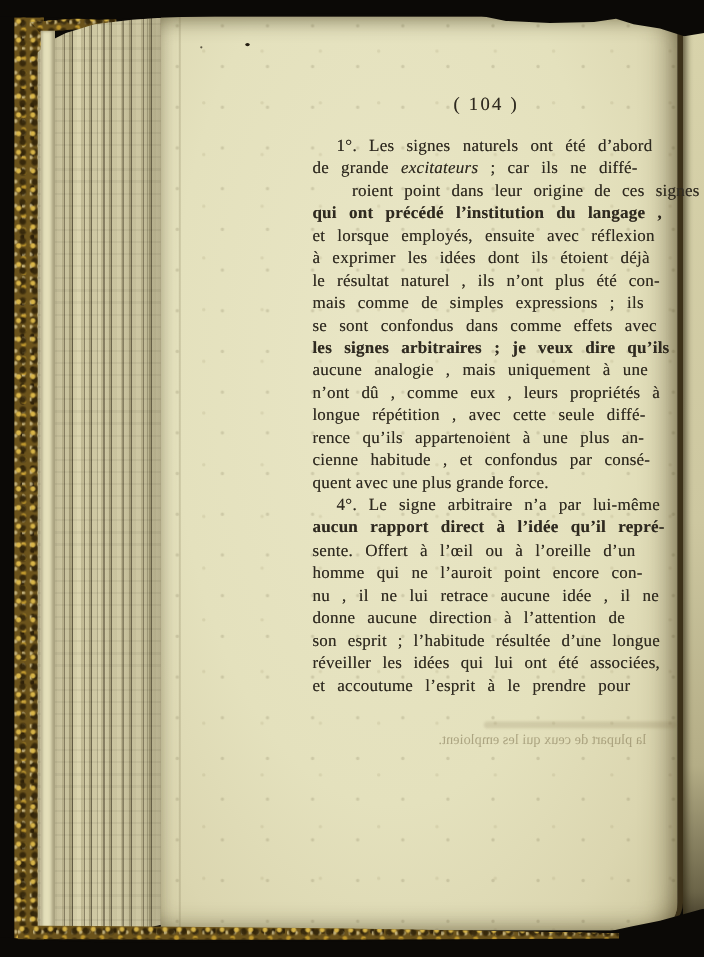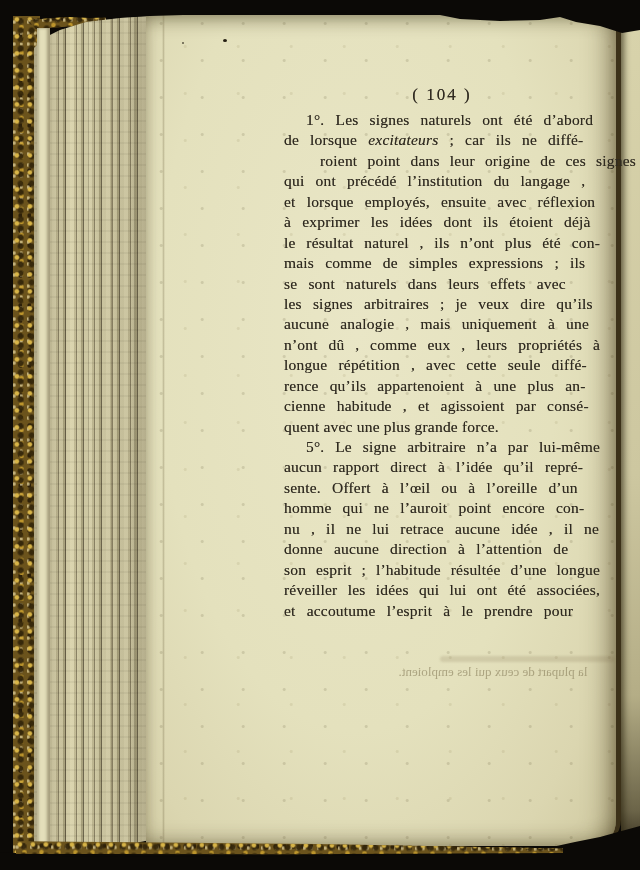--- a/index.html
+++ b/index.html
@@ -62,21 +62,21 @@
       inset 0 14px 18px -10px rgba(60,50,20,.45),
       inset -20px 0 26px -14px rgba(60,48,18,.55),
       inset 0 -16px 20px -12px rgba(60,48,18,.40),
       inset 10px 0 16px -10px rgba(90,80,50,.28);}
   #page-crease{position:absolute;left:16px;top:0;width:3px;height:100%;
     background:linear-gradient(to right, rgba(120,110,75,0), rgba(120,110,75,.30), rgba(120,110,75,0));}
 
   
   #text-block{position:absolute;left:138px;top:70px;width:316px;color:#2f2a20;}
   #page-header{text-align:center;font-size:17px;line-height:20px;letter-spacing:2px;
-    margin-bottom:5px;text-shadow:0 0 .5px rgba(47,42,32,.55);}
+    margin-bottom:18px;text-shadow:0 0 .5px rgba(47,42,32,.55);}
   .tline{white-space:nowrap;line-height:20.45px;height:20.45px;font-size:15.5px;
     letter-spacing:.2px;text-shadow:0 0 .4px rgba(47,42,32,.6);}
   .tline.indent{padding-left:22px;}
   .tline i{font-style:italic;}
 
   
   #bleed-smudge{position:absolute;left:440px;top:656px;width:175px;height:6px;
     background:rgba(120,108,70,.18);filter:blur(1.2px);border-radius:3px;}
   #bleed-line{position:absolute;left:372px;top:664px;width:242px;text-align:center;
     transform:scaleX(-1);font-size:13px;color:rgba(125,115,80,.55);filter:blur(.4px);}
@@ -107,37 +107,37 @@
   <div id="fan-first-leaf"></div>
 
   <div id="facing-strip"></div>
 
   <div id="page">
     <div id="page-crease"></div>
     <div id="text-block">
       <div id="page-header">( 104 )</div>
       <div id="text-lines">
           <div class="tline indent"><span class="ln" style="word-spacing: 7px; text-align: right;"><span>1°. Les signes naturels ont été d’abord</span></span></div>
-          <div class="tline"><span class="ln" style="word-spacing: 7px;"><span>de lorsque </span><i>excitateurs</i><span> ; car ils ne diffé-</span></span></div>
+          <div class="tline"><span class="ln" style="word-spacing: 7px;"><span>de grande </span><i>excitateurs</i><span> ; car ils ne diffé-</span></span></div>
           <div class="tline"><span class="ln" style="word-spacing: 6.06696px; margin-left: 36px;"><span>roient point dans leur origine de ces signes</span></span></div>
-          <div class="tline"><span class="ln" style="word-spacing: 7px;"><span>qui ont précédé l’institution du langage ,</span></span></div>
+          <div class="tline"><span class="ln" style="word-spacing: 7px; font-weight: bold;"><span>qui ont précédé l’institution du langage ,</span></span></div>
           <div class="tline"><span class="ln" style="word-spacing: 7px;"><span>et lorsque employés, ensuite avec réflexion</span></span></div>
           <div class="tline"><span class="ln" style="word-spacing: 7px;"><span>à exprimer les idées dont ils étoient déjà</span></span></div>
           <div class="tline"><span class="ln" style="word-spacing: 6.68359px;"><span>le résultat naturel , ils n’ont plus été con-</span></span></div>
           <div class="tline"><span class="ln" style="word-spacing: 7px;"><span>mais comme de simples expressions ; ils</span></span></div>
-          <div class="tline"><span class="ln" style="word-spacing: 7px;"><span>se sont naturels dans leurs effets avec</span></span></div>
-          <div class="tline"><span class="ln" style="word-spacing: 7px;"><span>les signes arbitraires ; je veux dire qu’ils</span></span></div>
+          <div class="tline"><span class="ln" style="word-spacing: 7px;"><span>se sont confondus dans comme effets avec</span></span></div>
+          <div class="tline"><span class="ln" style="word-spacing: 7px; font-weight: bold;"><span>les signes arbitraires ; je veux dire qu’ils</span></span></div>
           <div class="tline"><span class="ln" style="word-spacing: 7px;"><span>aucune analogie , mais uniquement à une</span></span></div>
           <div class="tline"><span class="ln" style="word-spacing: 6.73047px;"><span>n’ont dû , comme eux , leurs propriétés à</span></span></div>
           <div class="tline"><span class="ln" style="word-spacing: 7px;"><span>longue répétition , avec cette seule diffé-</span></span></div>
           <div class="tline"><span class="ln" style="word-spacing: 7px;"><span>rence qu’ils appartenoient à une plus an-</span></span></div>
-          <div class="tline"><span class="ln" style="word-spacing: 7px;"><span>cienne habitude , et agissoient par consé-</span></span></div>
+          <div class="tline"><span class="ln" style="word-spacing: 7px;"><span>cienne habitude , et confondus par consé-</span></span></div>
           <div class="tline pend"><span class="ln"><span>quent avec une plus grande force.</span></span></div>
-          <div class="tline indent"><span class="ln" style="word-spacing: 6.67969px;"><span>5°. Le signe arbitraire n’a par lui-même</span></span></div>
-          <div class="tline"><span class="ln" style="word-spacing: 7px;"><span>aucun rapport direct à l’idée qu’il repré-</span></span></div>
+          <div class="tline indent"><span class="ln" style="word-spacing: 6.67969px;"><span>4°. Le signe arbitraire n’a par lui-même</span></span></div>
+          <div class="tline"><span class="ln" style="word-spacing: 7px; font-weight: bold;"><span>aucun rapport direct à l’idée qu’il repré-</span></span></div>
           <div class="tline"><span class="ln" style="word-spacing: 7px;"><span>sente. Offert à l’œil ou à l’oreille d’un</span></span></div>
           <div class="tline"><span class="ln" style="word-spacing: 7px;"><span>homme qui ne l’auroit point encore con-</span></span></div>
           <div class="tline"><span class="ln" style="word-spacing: 7px;"><span>nu , il ne lui retrace aucune idée , il ne</span></span></div>
           <div class="tline"><span class="ln" style="word-spacing: 7px;"><span>donne aucune direction à l’attention de</span></span></div>
           <div class="tline"><span class="ln" style="word-spacing: 5.82552px; margin-top: 48px;"><span>son esprit ; l’habitude résultée d’une longue</span></span></div>
           <div class="tline"><span class="ln" style="word-spacing: 6.19866px;"><span>réveiller les idées qui lui ont été associées,</span></span></div>
           <div class="tline"><span class="ln" style="word-spacing: 7px;"><span>et accoutume l’esprit à le prendre pour</span></span></div>
         </div>
     </div>
   </div>

